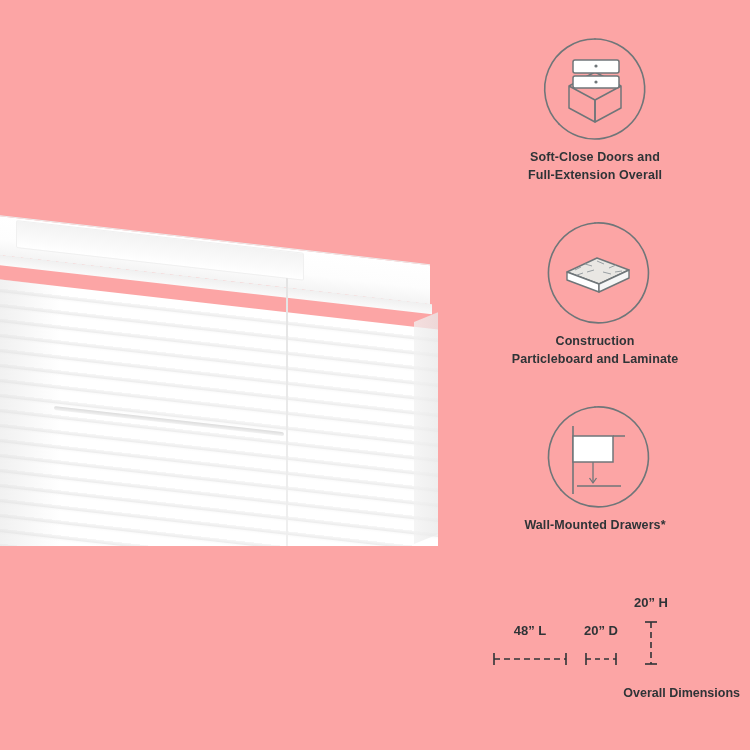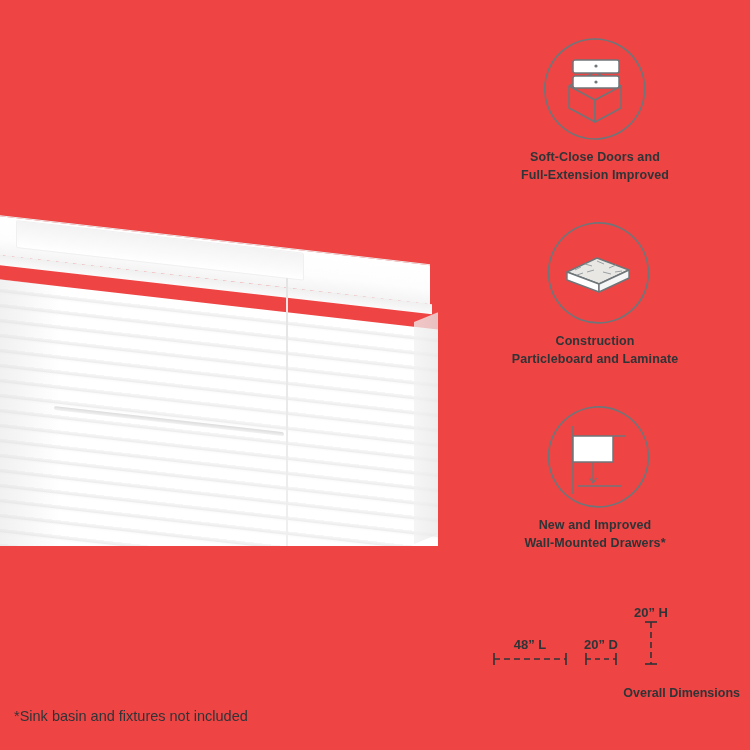--- a/index.html
+++ b/index.html
@@ -5,21 +5,21 @@
   * { box-sizing: border-box; margin: 0; padding: 0; }
   html, body {
     width: 750px; height: 750px;
     background: #ffffff;
     font-family: "Liberation Sans", sans-serif;
     overflow: hidden;
   }
   #page {
     position: relative;
     width: 750px; height: 750px;
-    background: #ef4444;
+    background: #fca5a5;
   }
 
   
   .product {
     position: absolute;
     left: -10px;
     top: 200px;
     width: 470px;
     height: 360px;
   }
@@ -158,25 +158,26 @@
   }
   .dim {
     display: flex;
     flex-direction: column;
     align-items: center;
   }
   .dim .dim-label {
     font-size: 13px;
     font-weight: bold;
     color: #2f3437;
-    margin-bottom: 0;
+    margin-bottom: 14px;
   }
   .dim-h {
     display: flex;
     align-items: center;
+    gap: 10px;
   }
   .dim-h .dim-label { margin-bottom: 0; }
   .dims-title {
     text-align: right;
     font-size: 12.5px;
     font-weight: bold;
     color: #2f3437;
     margin-top: 20px;
   }
 
@@ -223,21 +224,21 @@
           <path d="M44 56 L70 42 L96 56" fill="none" stroke="#6f7679" stroke-width="1.5" stroke-linejoin="round"></path>
 
           <rect x="48" y="30" width="46" height="13" rx="2" fill="#ffffff" stroke="#6f7679" stroke-width="1.5"></rect>
           <circle cx="71" cy="36" r="1.6" fill="#6f7679"></circle>
           <rect x="48" y="46" width="46" height="12" rx="2" fill="#ffffff" stroke="#6f7679" stroke-width="1.5"></rect>
           <circle cx="71" cy="52" r="1.6" fill="#6f7679"></circle>
         </svg>
       </div>
       <div class="caption">
         <div>Soft-Close Doors and</div>
-        <div>Full-Extension Improved</div>
+        <div>Full-Extension Overall</div>
       </div>
     </div>
 
     <div class="feature feature-2">
       <div class="circle-wrap">
         <svg width="140" height="118" viewBox="0 0 140 118">
           <path d="M70 9 A50 50 0 1 1 36 92" fill="none" stroke="#6f7679" stroke-width="1.6" stroke-linecap="round"></path>
           <path d="M70 9 A50 50 0 0 0 36 92" fill="none" stroke="#6f7679" stroke-width="1.6" stroke-linecap="round"></path>
 
           <path d="M42 58 L72 44 L104 56 L74 70 Z" fill="#e9e7e3" stroke="#6f7679" stroke-width="1.4" stroke-linejoin="round"></path>
@@ -273,21 +274,20 @@
           <rect x="48" y="38" width="40" height="26" fill="#ffffff" stroke="#6f7679" stroke-width="1.5"></rect>
 
           <path d="M68 64 L68 84" fill="none" stroke="#6f7679" stroke-width="1.3"></path>
           <path d="M64.5 80 L68 85 L71.5 80" fill="none" stroke="#6f7679" stroke-width="1.3" stroke-linejoin="round"></path>
           <path d="M52 88 L96 88" fill="none" stroke="#6f7679" stroke-width="1.5"></path>
 
           <path d="M88 38 L100 38" fill="none" stroke="#6f7679" stroke-width="1.5"></path>
         </svg>
       </div>
       <div class="caption">
-        <div>New and Improved</div>
         <div>Wall-Mounted Drawers*</div>
       </div>
     </div>
 
   </div>
 
   <div class="dims">
     <div class="dims-row">
 
       <div class="dim">
@@ -314,15 +314,14 @@
           <path d="M1 2 L13 2" stroke="#2f3437" stroke-width="1.6"></path>
           <path d="M1 44 L13 44" stroke="#2f3437" stroke-width="1.6"></path>
           <path d="M7 2 L7 44" stroke="#2f3437" stroke-width="1.6" stroke-dasharray="6 4"></path>
         </svg>
       </div>
 
     </div>
     <div class="dims-title">Overall Dimensions</div>
   </div>
 
-  <div class="footnote">*Sink basin and fixtures not included</div>
 
 </div>
 
 </body></html>

